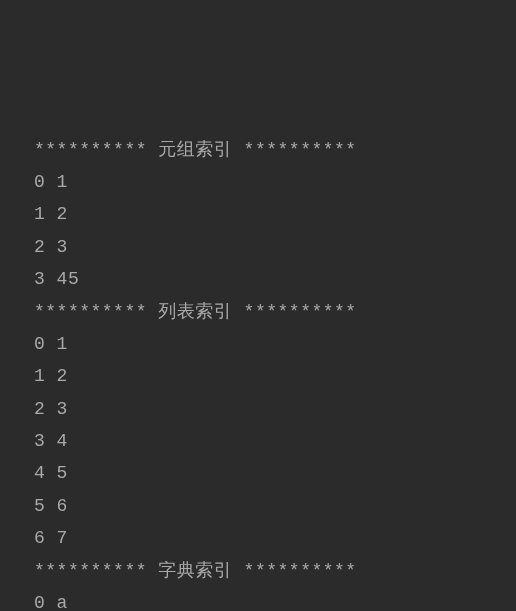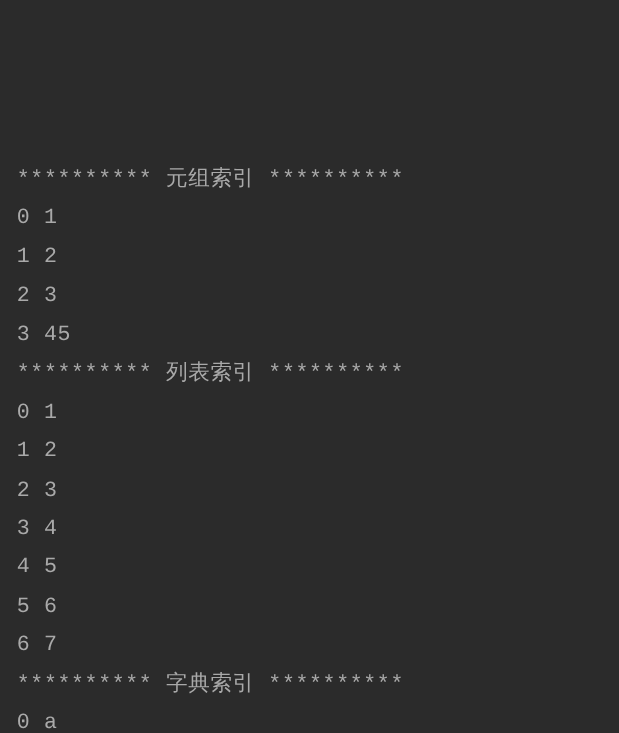--- a/index.html
+++ b/index.html
@@ -15,20 +15,21 @@
       line-height: 1.8;
       padding: 4px 14px;
       width: 516px;
       height: 611px;
       overflow: hidden;
       white-space: pre;
       letter-spacing: 0.5px;
     }
     .output-line {
       display: block;
+      margin-left: 20px;
     }
   </style>
 </head>
 <body>
 
 
 
 <div id="console-container"><span class="output-line">********** 元组索引 **********</span><span class="output-line">0 1</span><span class="output-line">1 2</span><span class="output-line">2 3</span><span class="output-line">3 45</span><span class="output-line">********** 列表索引 **********</span><span class="output-line">0 1</span><span class="output-line">1 2</span><span class="output-line">2 3</span><span class="output-line">3 4</span><span class="output-line">4 5</span><span class="output-line">5 6</span><span class="output-line">6 7</span><span class="output-line">********** 字典索引 **********</span><span class="output-line">0 a</span><span class="output-line"></span></div>
 
 

